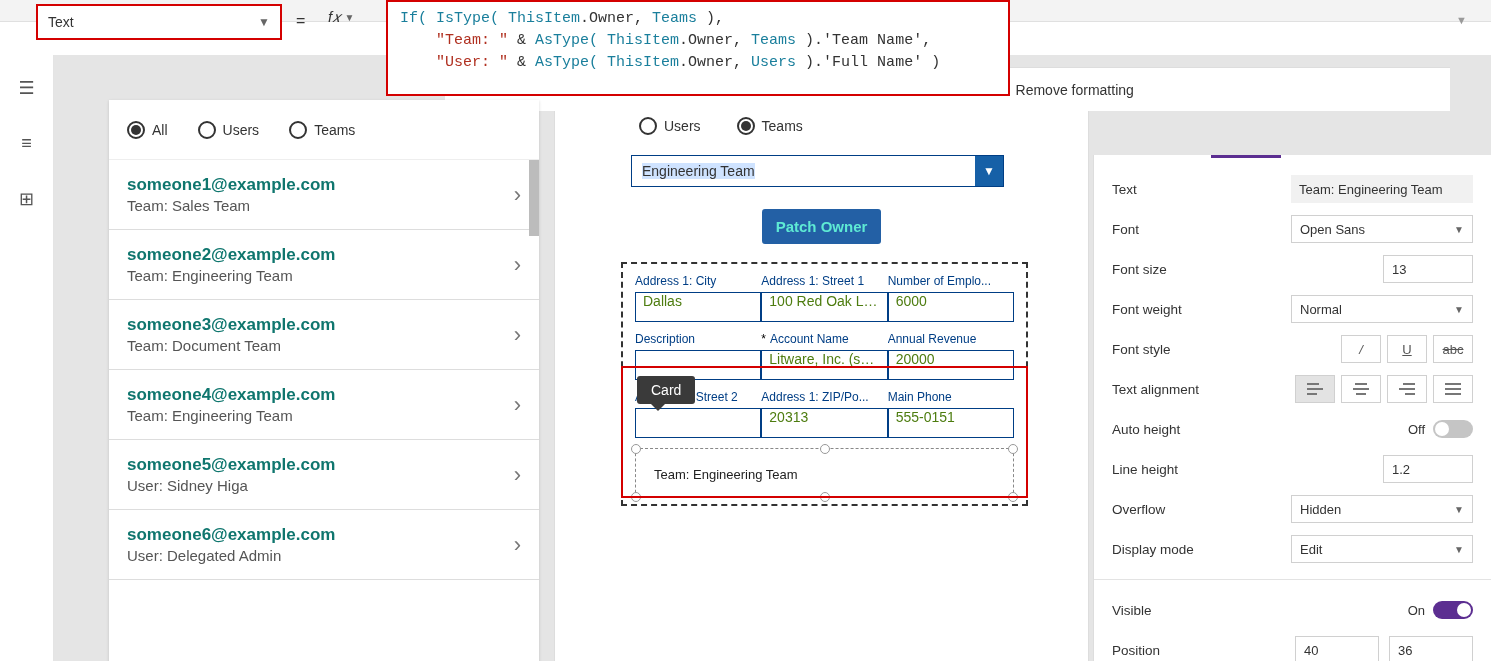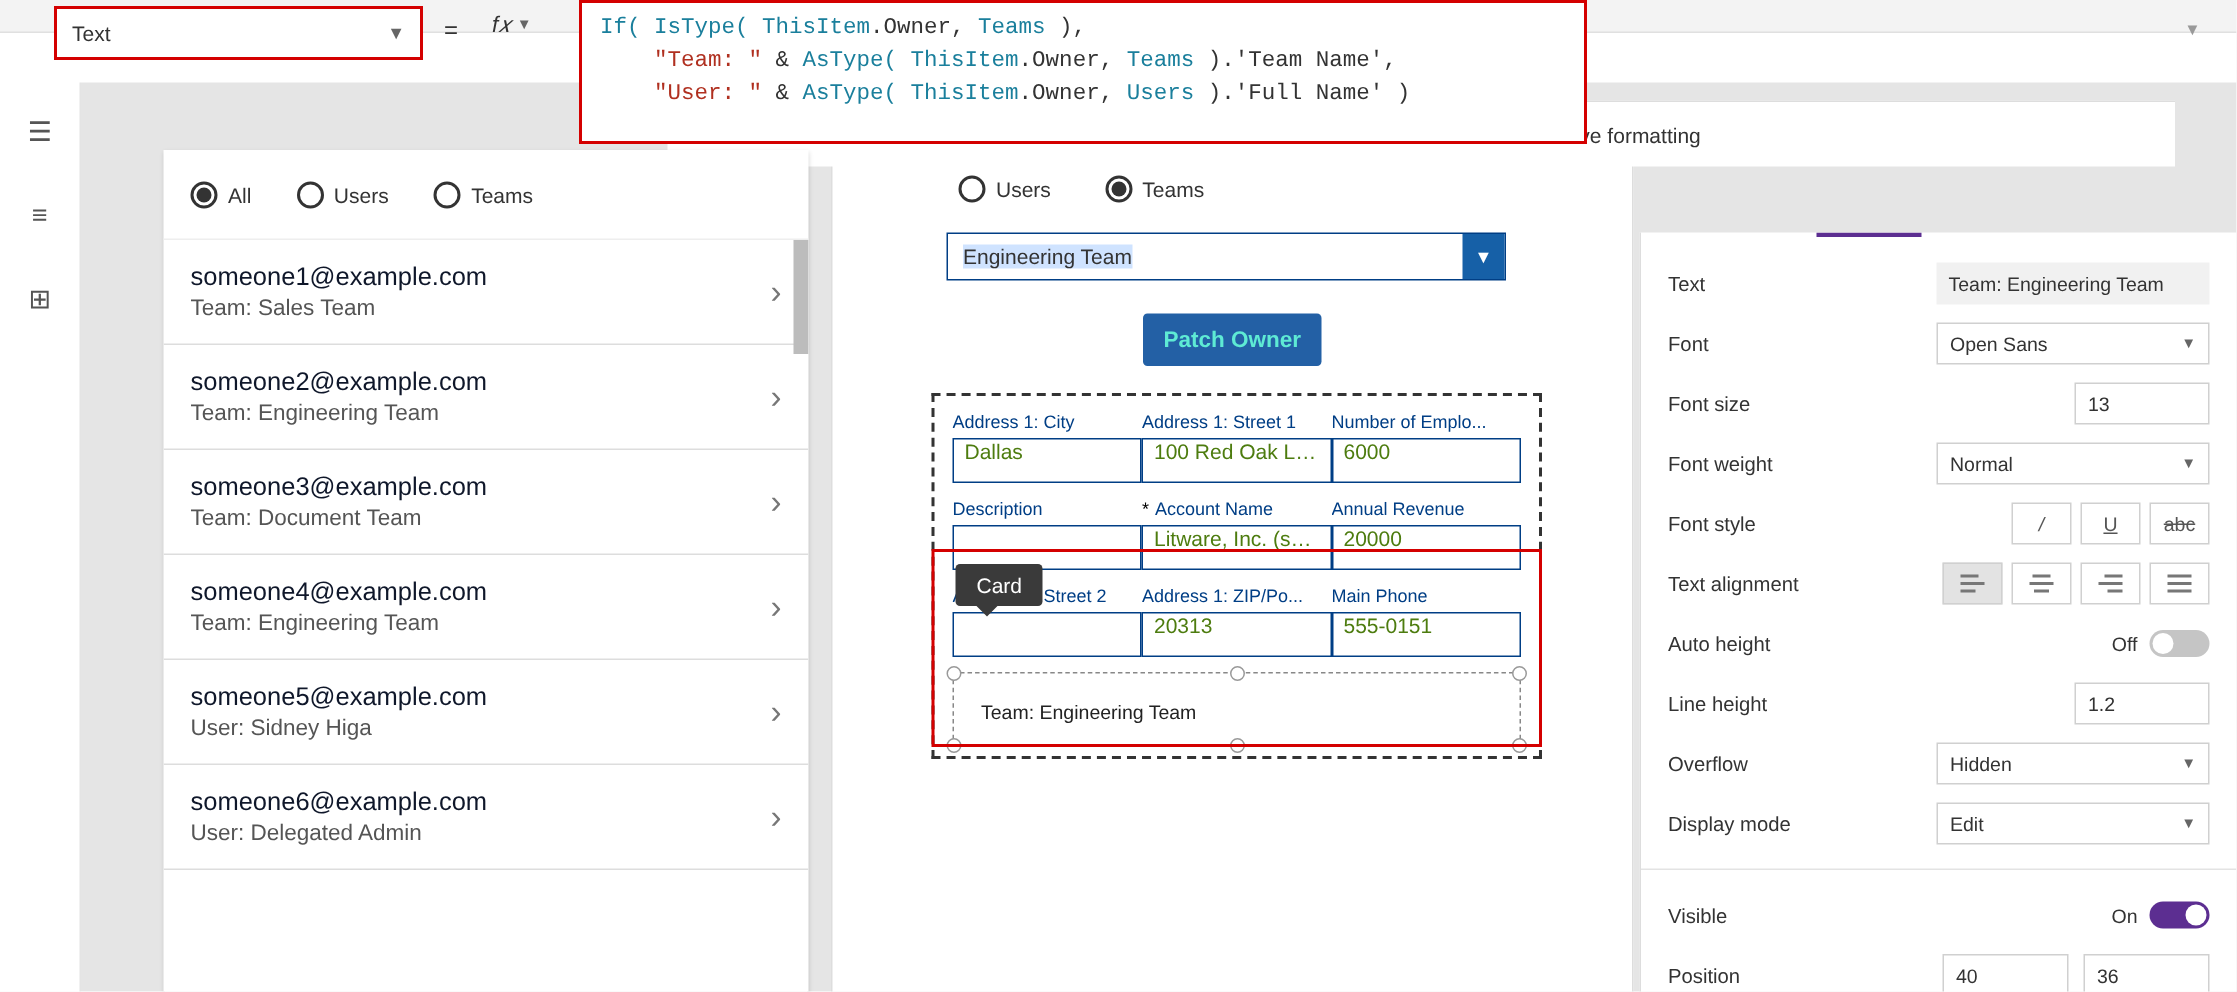--- a/index.html
+++ b/index.html
@@ -42,21 +42,21 @@
   .fx-wrap {
     position: absolute; top: 8px; left: 328px;
     display: flex; align-items: center; gap: 4px;
   }
   .fx-label { font-style: italic; font-size: 15px; }
   .fx-chev { font-size: 10px; color: #666; }
 
   
   .formula-box {
     position: absolute; top: 0; left: 386px;
-    width: 672px; height: 96px;
+    width: 624px; height: 96px;
     border: 2px solid #d40000;
     background: #fff;
     padding: 6px 12px;
     font-family: Consolas, "Courier New", monospace;
     font-size: 15px;
     line-height: 22px;
     white-space: pre;
     z-index: 10;
   }
   .tk-fn { color: #1a7f9c; }
@@ -128,21 +128,21 @@
   .scroll-ind {
     position: absolute; top: 0; right: 0; width: 10px; height: 76px;
     background: #bcbcbc;
   }
   .list-item {
     height: 70px;
     border-bottom: 1px solid #ddd;
     display: flex; align-items: center; justify-content: space-between;
     padding: 0 18px;
   }
-  .li-txt .eml { font-size: 17px; color: #0f172a; }
+  .li-txt .eml { font-size: 17px; color: #0f766e; font-weight: bold; }
   .li-txt .own { font-size: 15px; color: #555; margin-top: 2px; }
   .li-chev { font-size: 22px; color: #777; }
 
   
   .detail-area {
     position: absolute; top: 45px; left: 500px;
     width: 535px; height: 570px;
     background: white;
     border: 1px solid #ddd;
   }

